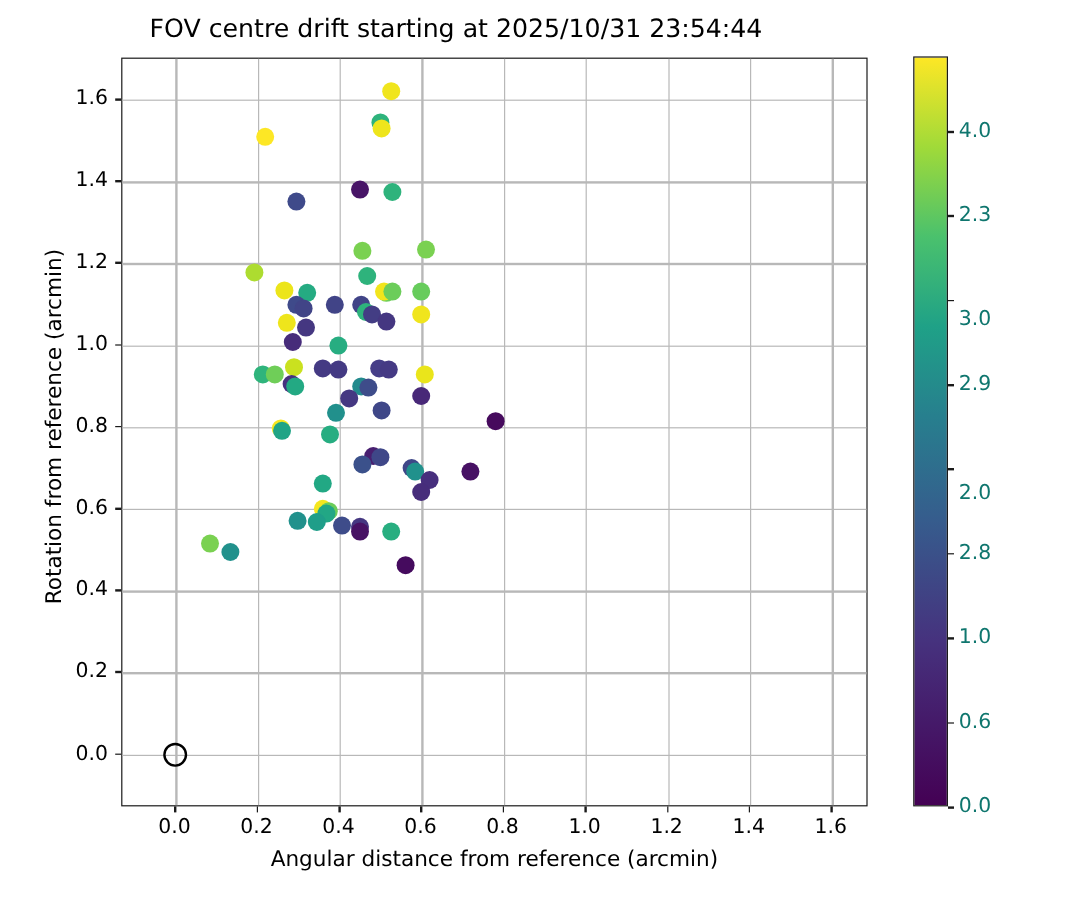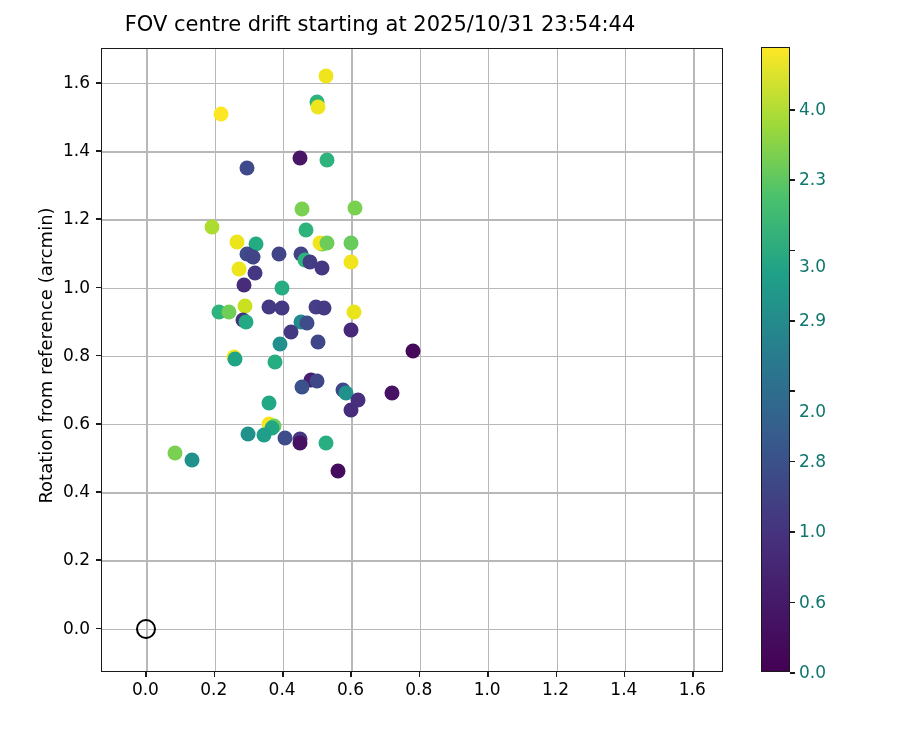--- a/index.html
+++ b/index.html
@@ -339,20 +339,21 @@
       <div class="ticklabel-y" style="top: 559.475px;">0.2</div>
       <div class="ticklabel-y" style="top: 491.279px;">0.4</div>
       <div class="ticklabel-y" style="top: 423.082px;">0.6</div>
       <div class="ticklabel-y" style="top: 354.885px;">0.8</div>
       <div class="ticklabel-y" style="top: 286.689px;">1.0</div>
       <div class="ticklabel-y" style="top: 218.492px;">1.2</div>
       <div class="ticklabel-y" style="top: 150.295px;">1.4</div>
       <div class="ticklabel-y" style="top: 82.0984px;">1.6</div>
     </div>
 
+  <div id="xlabel">Angular distance from reference (arcmin)</div>
   <div id="ylabel">Rotation from reference (arcmin)</div>
 
 
   <div id="colorbar"></div>
   <div id="cb-ticks">
       <div class="cb-tick" style="top: 672px;"></div>
       <div class="cb-label" style="top: 672px;">0.0</div>
       <div class="cb-tick" style="top: 601.617px;"></div>
       <div class="cb-label" style="top: 601.617px;">0.6</div>
       <div class="cb-tick" style="top: 531.234px;"></div>

